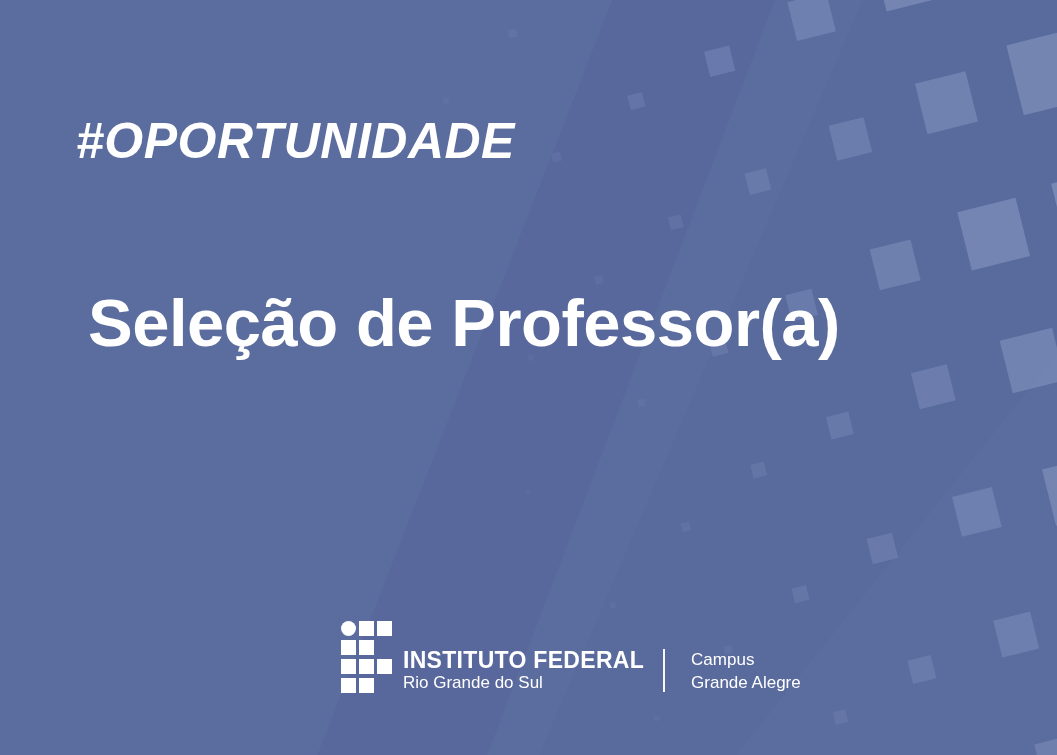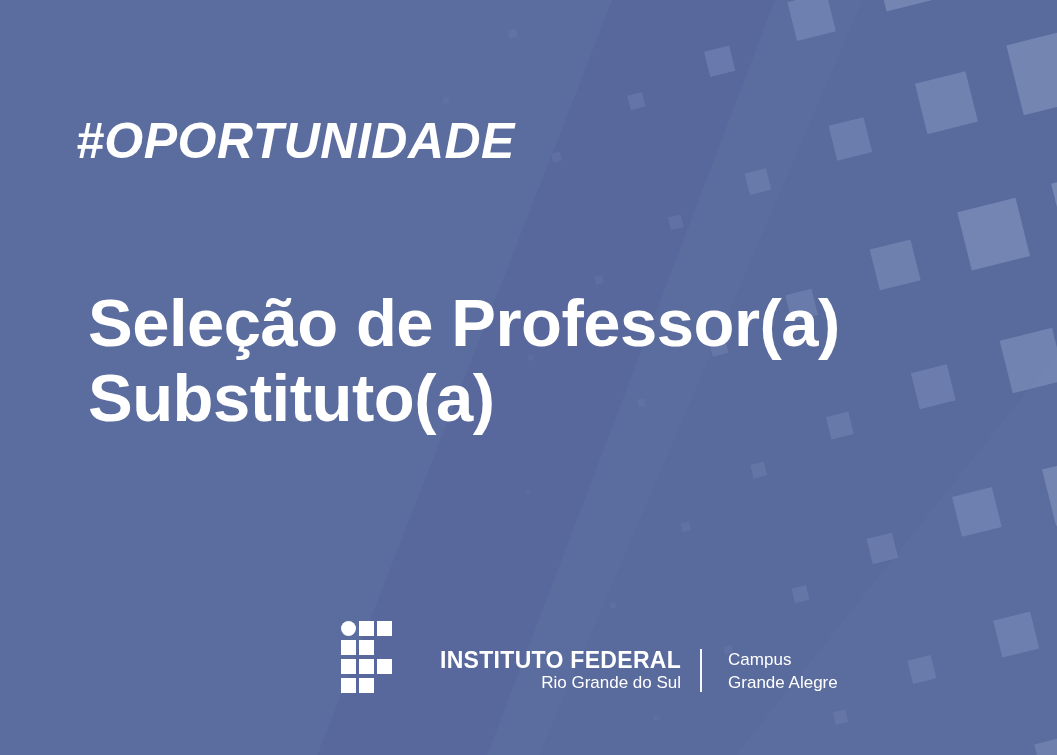--- a/index.html
+++ b/index.html
@@ -87,30 +87,28 @@
     align-self:flex-end;
     padding-bottom:2px;
   }
   .brand-main {
     font-size:23px;
     font-weight:bold;
     letter-spacing:0.3px;
     color:#ffffff;
     line-height:1.06;
     white-space:nowrap;
-    margin-left:37px;
   }
   .brand-sub {
     font-size:17px;
     font-weight:normal;
     color:#ffffff;
     line-height:1.15;
     white-space:nowrap;
     margin-top:1px;
-    text-align:right;
   }
 
   #logo-divider {
     width:2px;
     height:43px;
     background:#ffffff;
     margin-left:19px;
     align-self:flex-end;
     margin-bottom:3px;
     opacity:0.95;
@@ -239,21 +237,20 @@
       </g>
     </svg>
   </div>
 
   <div id="content">
 
     <div class="hashtag">#OPORTUNIDADE</div>
 
     <div class="headline">
       <span class="line">Seleção de Professor(a)</span>
-      <span class="line">Substituto(a)</span>
     </div>
 
     <div id="logo-lockup">
 
       <div id="logo-mark">
 
         <span class="cell round" style="left:0px;  top:0px;"></span>
         <span class="cell" style="left:18px; top:0px;"></span>
         <span class="cell" style="left:36px; top:0px;"></span>
 

